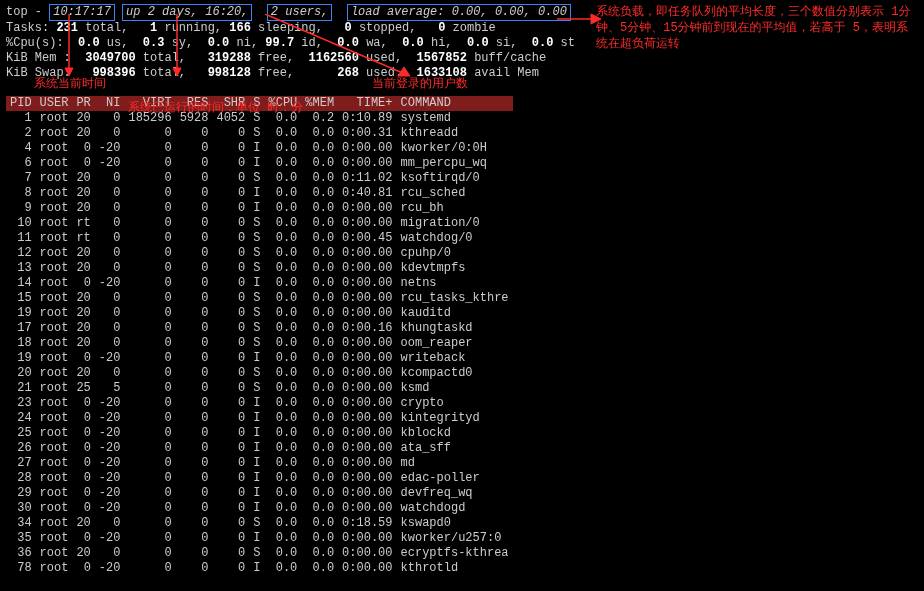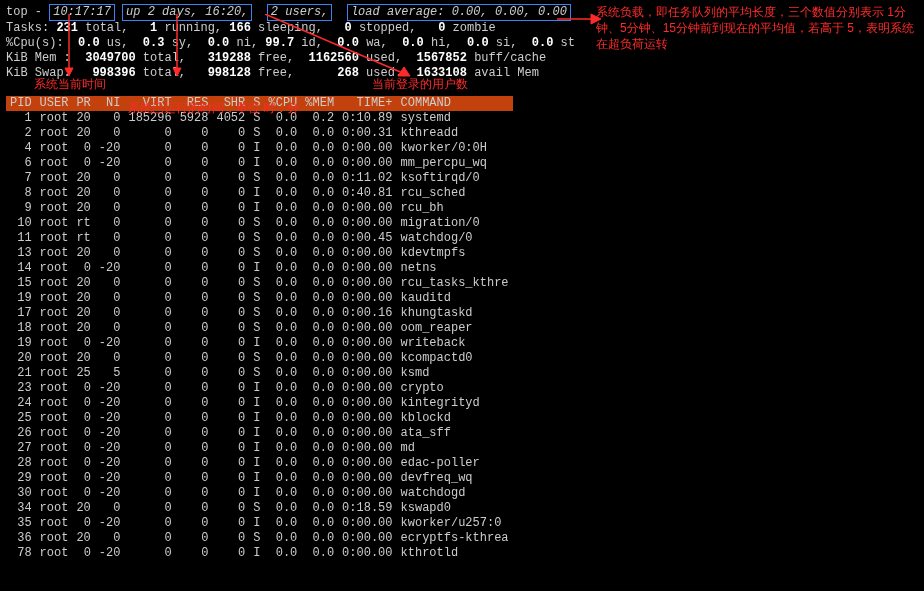--- a/index.html
+++ b/index.html
@@ -17,40 +17,40 @@
   .box {
     border: 1px solid #3b82f6;
     padding: 0 3px;
     display: inline-block;
     font-style: italic;
   }
   .ann {
     position: absolute;
     color: #ff2a2a;
     font-size: 12px;
-    font-family: Liberation Sans, sans-serif;
+    font-family: Liberation Mono, monospace;
     line-height: 16px;
   }
   .arrow {
     position: absolute;
     stroke: #ff2a2a;
     fill: #ff2a2a;
   }
   table.proc {
     border-collapse: collapse;
     font-family: inherit;
     font-size: inherit;
   }
   table.proc td, table.proc th {
     padding: 0 4px;
     text-align: right;
     white-space: nowrap;
   }
   table.proc th {
-    background: #c2410c;
+    background: #7f1d1d;
     color: #ccc;
     font-weight: normal;
     text-align: right;
   }
   table.proc td.l, table.proc th.l { text-align: left; }
   .hdrline { white-space: pre; }
 </style>
 </head>
 <body>
 <div class="wrap">
@@ -222,20 +222,34 @@
           <td>0</td>
           <td>0</td>
           <td>0</td>
           <td class="l">S</td>
           <td>0.0</td>
           <td>0.0</td>
           <td>0:00.45</td>
           <td class="l">watchdog/0</td>
         </tr>
         <tr>
+          <td>12</td>
+          <td class="l">root</td>
+          <td>20</td>
+          <td>0</td>
+          <td>0</td>
+          <td>0</td>
+          <td>0</td>
+          <td class="l">S</td>
+          <td>0.0</td>
+          <td>0.0</td>
+          <td>0:00.00</td>
+          <td class="l">cpuhp/0</td>
+        </tr>
+        <tr>
           <td>13</td>
           <td class="l">root</td>
           <td>20</td>
           <td>0</td>
           <td>0</td>
           <td>0</td>
           <td>0</td>
           <td class="l">S</td>
           <td>0.0</td>
           <td>0.0</td>

